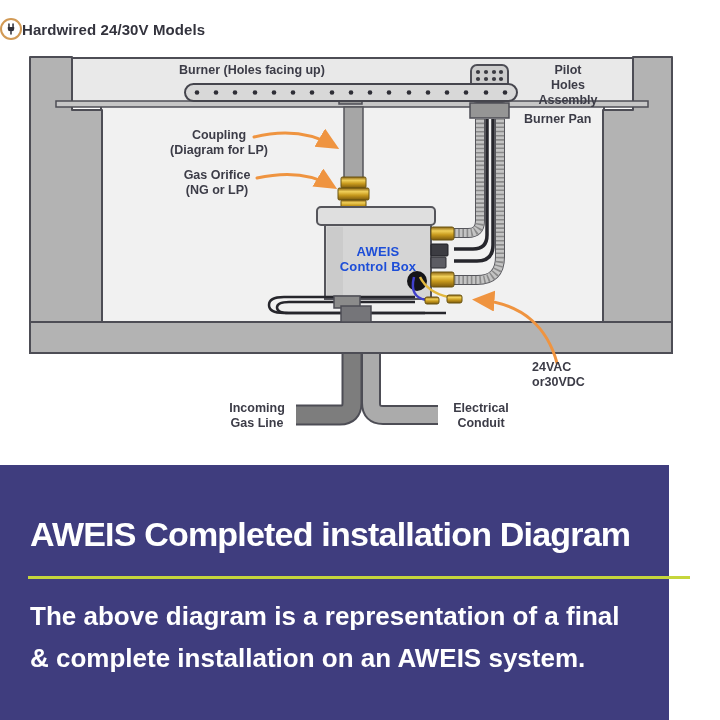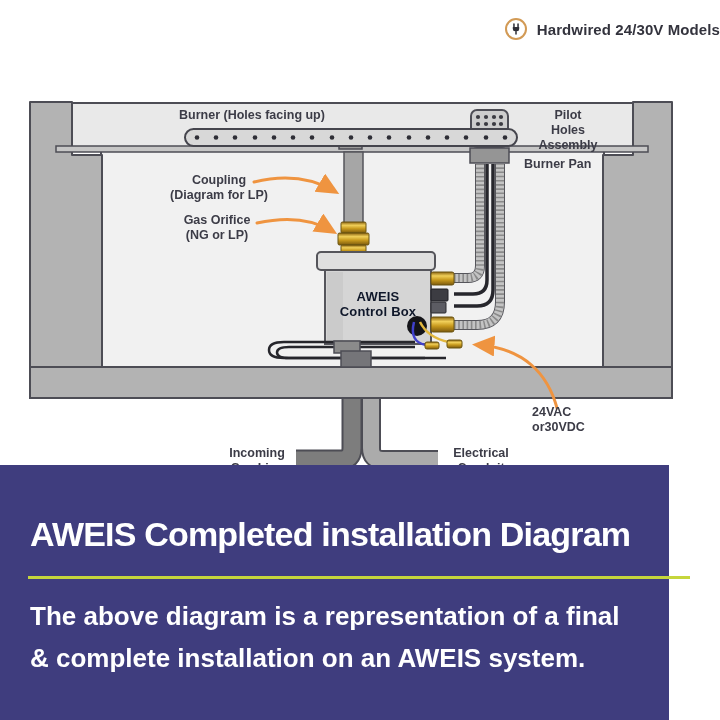--- a/index.html
+++ b/index.html
@@ -3,32 +3,32 @@
 <meta charset="utf-8">
 <style>
   html,body{margin:0;padding:0;}
   body{
     width:720px;height:720px;position:relative;overflow:hidden;
     background:#ffffff;
     font-family:"Liberation Sans","DejaVu Sans",sans-serif;
   }
   
   .hdr{position:absolute;top:13px;left:0;width:720px;height:32px;
-    display:flex;align-items:center;justify-content:flex-end;gap:10px;}
+    display:flex;align-items:center;justify-content:flex-start;gap:0;}
   .hdr-icon{width:22px;height:22px;border:2px solid #d29a55;border-radius:50%;
     display:flex;align-items:center;justify-content:center;box-sizing:border-box;}
   .hdr-txt{font-weight:700;font-size:15px;color:#33333d;letter-spacing:.1px;}
   
-  .diagram{position:absolute;top:0;left:0;width:616px;height:465px;margin-top:45px;}
+  .diagram{position:absolute;top:0;left:0;width:616px;height:465px;}
   .diagram svg{position:absolute;top:0;left:0;}
   .lbl{position:absolute;font-weight:700;color:#3c3c47;font-size:12.5px;
     line-height:1.18;white-space:pre-line;text-align:center;
     transform:translateX(-50%);}
   .lbl-left{transform:none;text-align:left;}
-  .lbl-box{font-size:13px;color:#0f172a;letter-spacing:.2px;}
+  .lbl-box{font-size:13px;color:#1d4ed8;letter-spacing:.2px;}
   
   .banner{position:absolute;top:465px;left:0;width:669px;height:255px;}
   .banner-title{position:absolute;left:30px;top:50px;color:#ffffff;
     font-weight:700;font-size:34px;letter-spacing:-0.8px;white-space:nowrap;}
   .banner-divider{position:absolute;left:28px;top:111px;width:662px;height:3px;}
   .banner-body{position:absolute;left:30px;top:130px;color:#ffffff;
     font-weight:700;font-size:26px;line-height:42px;white-space:nowrap;}
 </style>
 </head>
 <body>

